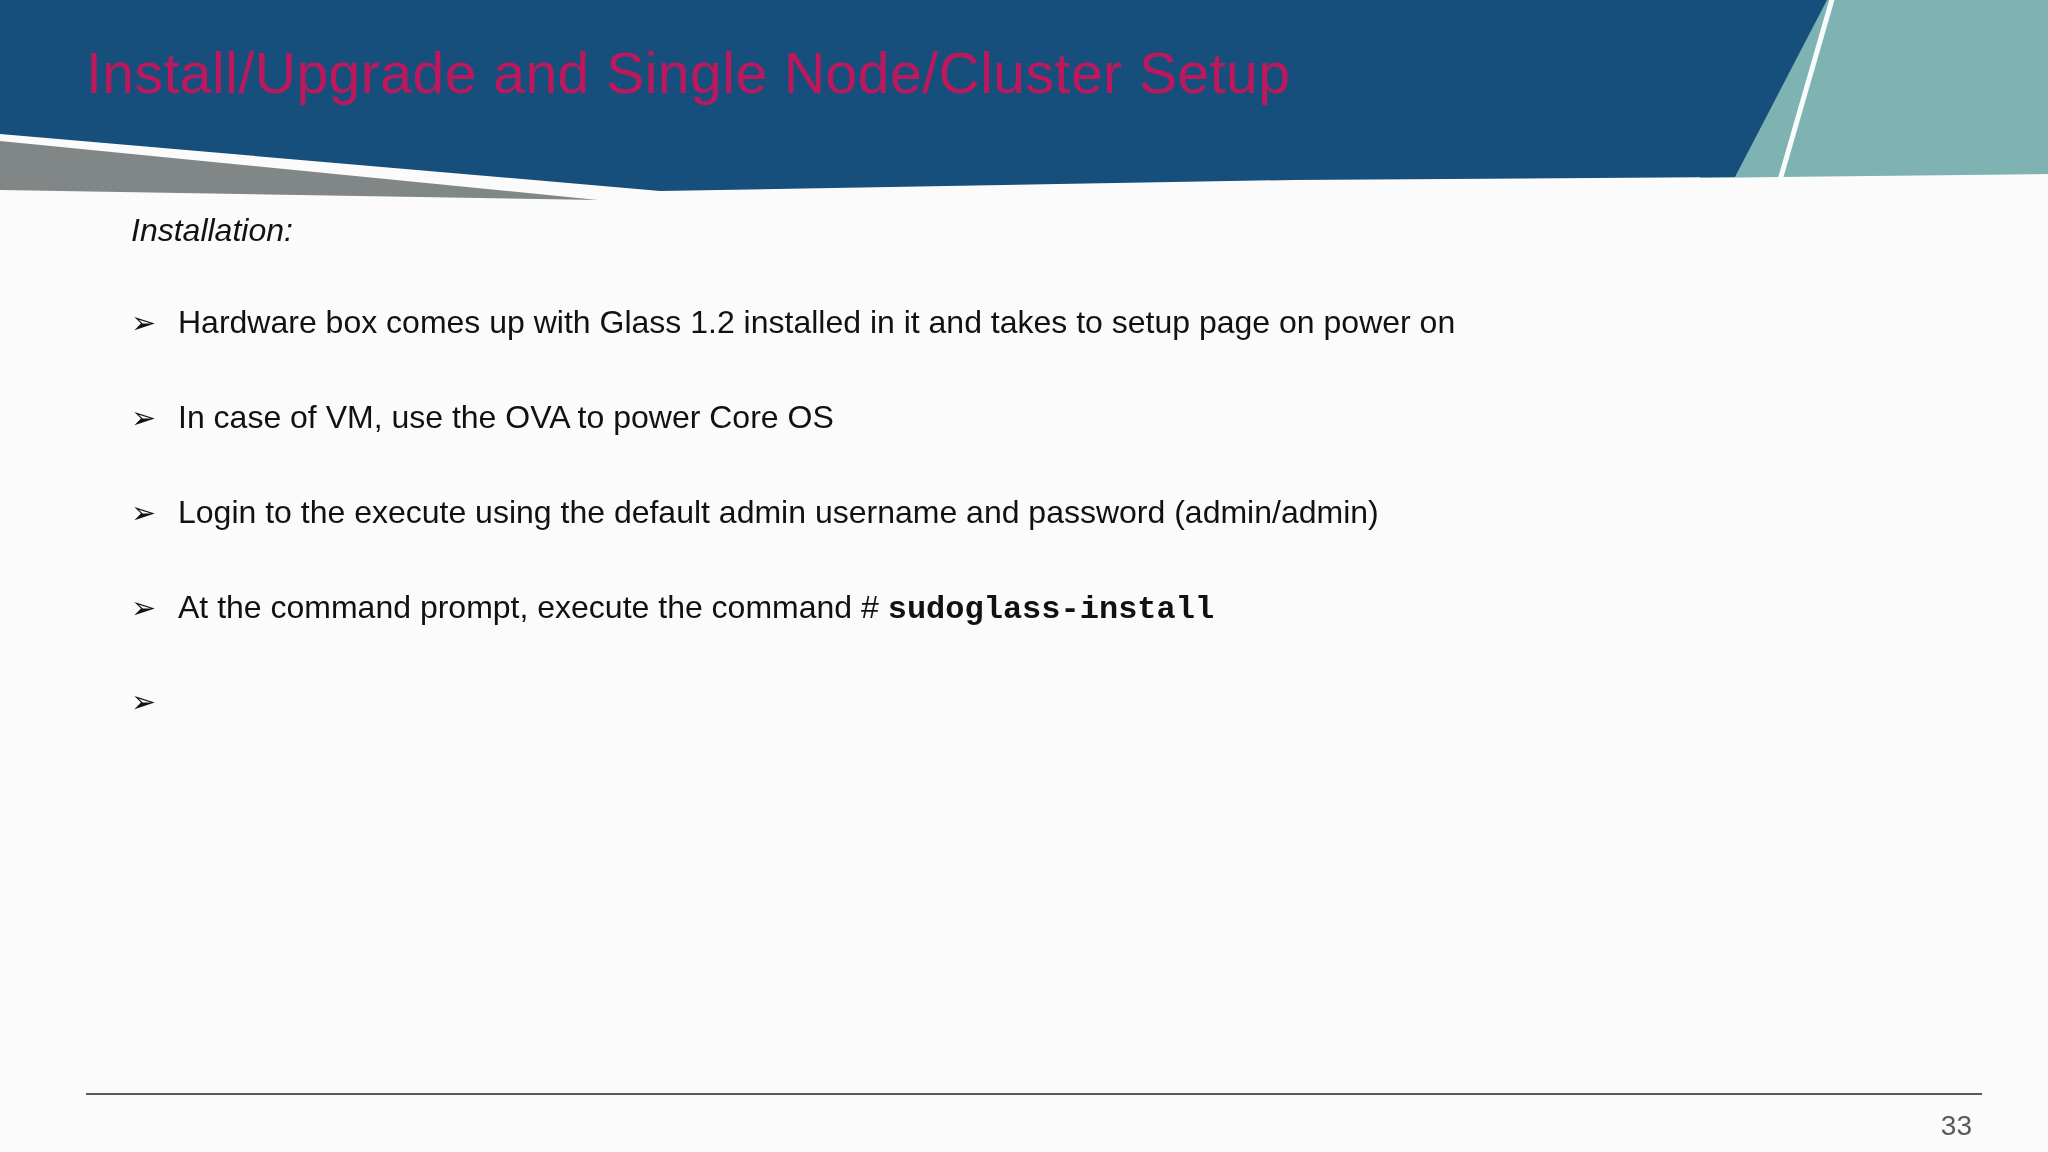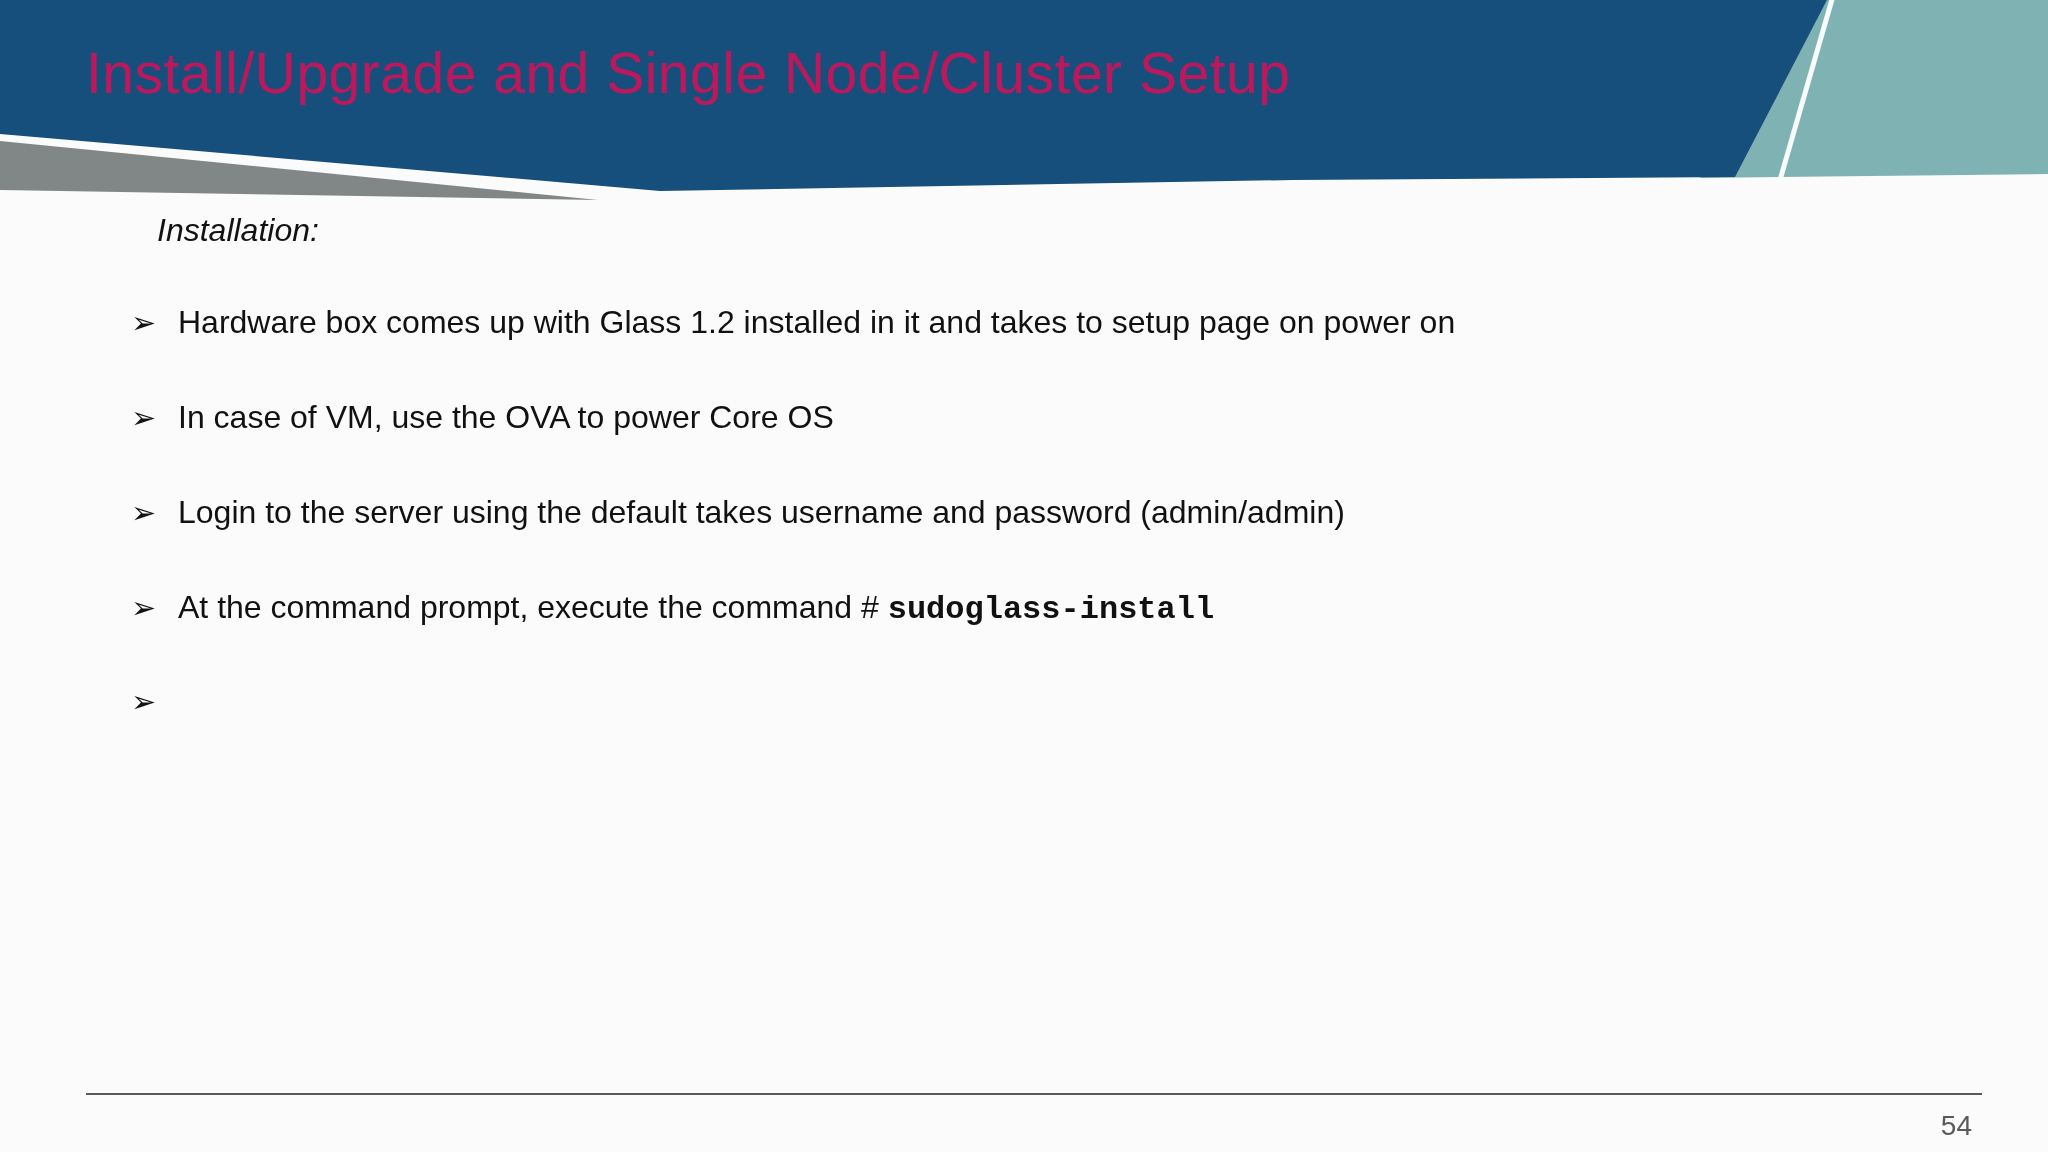--- a/index.html
+++ b/index.html
@@ -34,21 +34,20 @@
     letter-spacing: 0.5px;
     white-space: nowrap;
   }
   .section-heading {
     position: absolute;
     top: 212px;
     left: 131px;
     font-size: 32px;
     font-style: italic;
     color: #121212;
-    margin-left: 26px;
   }
   .bullet-list {
     position: absolute;
     top: 303px;
     left: 131px;
     width: 1780px;
     margin: 0;
     padding: 0;
     list-style: none;
   }
@@ -107,25 +106,25 @@
   <li class="bullet-item">
     <span class="bullet-marker">➢</span>
     <span><span>Hardware box comes up with Glass 1.2 installed in it and takes to setup page on power on</span><span class="bullet-bold"></span><span></span></span>
   </li>
   <li class="bullet-item">
     <span class="bullet-marker">➢</span>
     <span><span>In case of VM, use the OVA to power Core OS</span><span class="bullet-bold"></span><span></span></span>
   </li>
   <li class="bullet-item">
     <span class="bullet-marker">➢</span>
-    <span><span>Login to the server using the default takes username and password (admin/admin)</span><span class="bullet-bold"></span><span></span></span>
+    <span><span>Login to the execute using the default admin username and password (admin/admin)</span><span class="bullet-bold"></span><span></span></span>
   </li>
   <li class="bullet-item">
     <span class="bullet-marker">➢</span>
     <span><span>At the command prompt, execute the command # </span><span class="bullet-bold">sudoglass-install</span><span></span></span>
   </li>
   <li class="bullet-item">
     <span class="bullet-marker">➢</span>
   </li>
 </ul>
 
 <div class="footer-divider"></div>
-<div class="page-number">54</div>
+<div class="page-number">33</div>
 
 </body></html>

